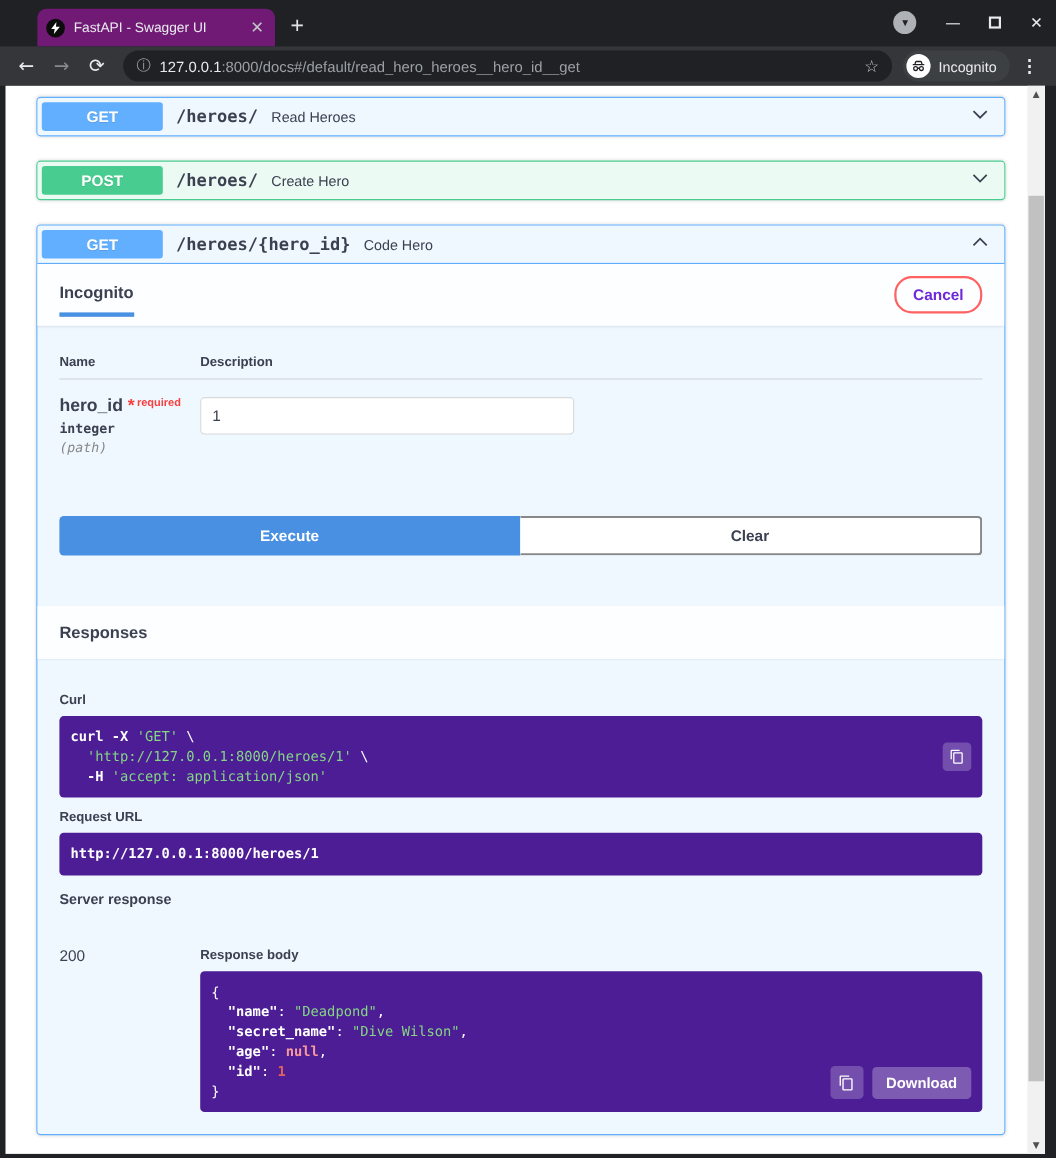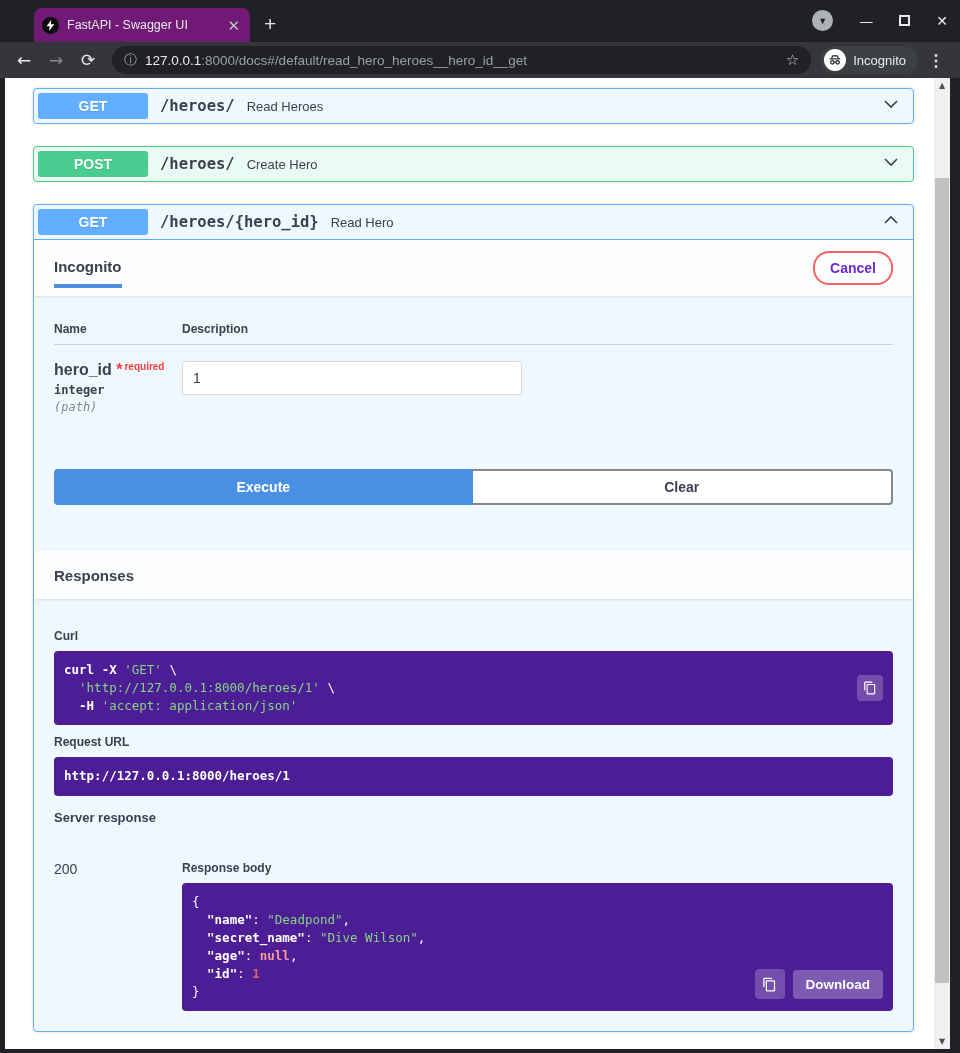--- a/index.html
+++ b/index.html
@@ -199,21 +199,21 @@
                 <path d="M4 7l6 6 6-6" fill="none" stroke="#3b4151" stroke-width="1.6"></path>
               </svg>
           </span>
         </div>
       </div>
 
       <div class="opblock get">
         <div class="op-head expanded">
           <span class="method-badge badge-get">GET</span>
           <span class="op-path">/heroes/{hero_id}</span>
-          <span class="op-summary">Read Hero</span>
+          <span class="op-summary">Code Hero</span>
           <span class="op-spacer"></span>
           <span class="chev">
             <svg width="20" height="20" viewBox="0 0 20 20">
                 <path d="M4 13l6-6 6 6" fill="none" stroke="#3b4151" stroke-width="1.6"></path>
               </svg>
           </span>
         </div>
 
         <div class="op-body">
 

